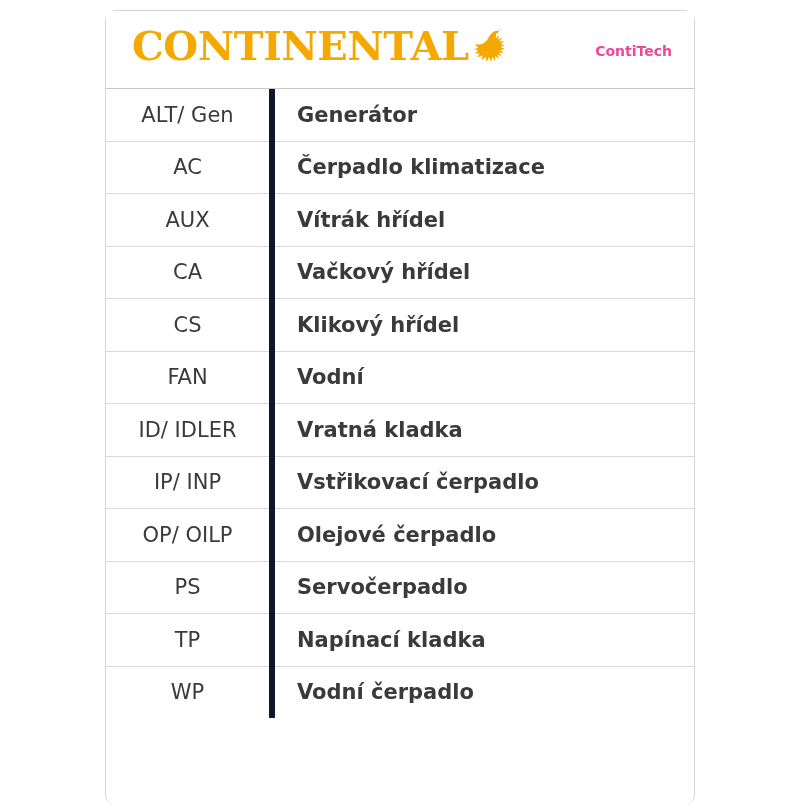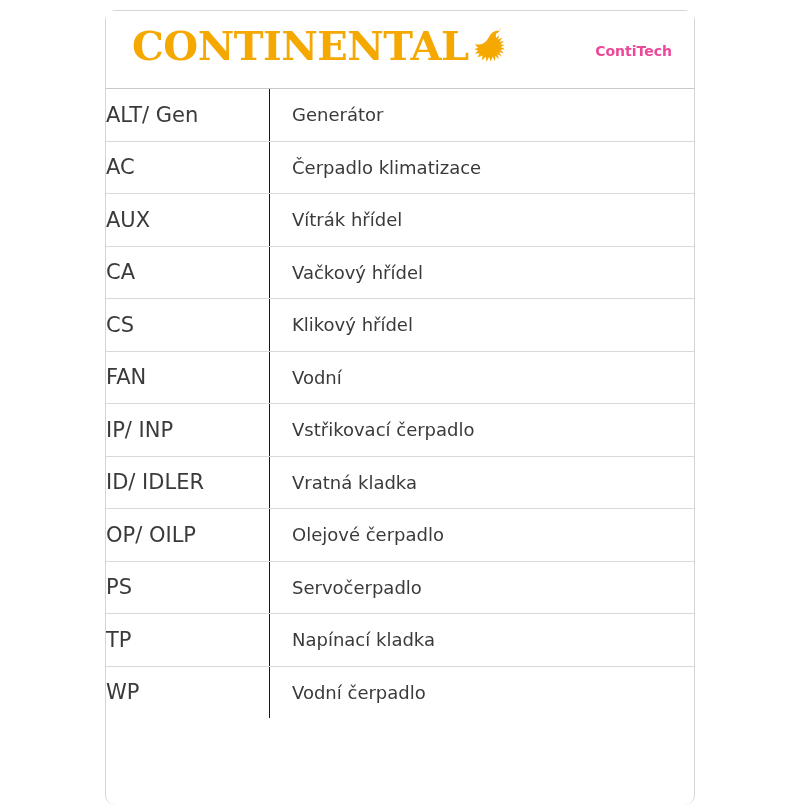--- a/index.html
+++ b/index.html
@@ -77,35 +77,36 @@
     table-layout: fixed;
   }
   .table td {
     border-bottom: 1px solid #d9d9d9;
     height: 51.5px;
     padding: 0;
     vertical-align: middle;
   }
   .col-code {
     width: 163px;
-    border-right: 1px solid #0f172a;
-    text-align: left;
+    border-right: 6px solid #0f172a;
+    text-align: center;
   }
   .code-text {
     font-family: "DejaVu Sans", sans-serif;
     font-size: 21px;
     color: #3a3a3a;
     white-space: nowrap;
   }
   .desc-text {
     font-family: "DejaVu Sans", sans-serif;
-    font-size: 18px;
+    font-size: 21px;
     color: #3a3a3a;
     padding-left: 22px;
     white-space: nowrap;
+    font-weight: bold;
   }
   .row-last td {
     border-bottom: none;
   }
 </style>
 </head>
 <body>
 
 <div class="page">
   <div class="sheet">
@@ -143,26 +144,26 @@
         </tr>
         <tr>
           <td class="col-code"><span class="code-text">CS</span></td>
           <td><span class="desc-text">Klikový hřídel</span></td>
         </tr>
         <tr>
           <td class="col-code"><span class="code-text">FAN</span></td>
           <td><span class="desc-text">Vodní</span></td>
         </tr>
         <tr>
+          <td class="col-code"><span class="code-text">ID/ IDLER</span></td>
+          <td><span class="desc-text">Vratná kladka</span></td>
+        </tr>
+        <tr>
           <td class="col-code"><span class="code-text">IP/ INP</span></td>
           <td><span class="desc-text">Vstřikovací čerpadlo</span></td>
-        </tr>
-        <tr>
-          <td class="col-code"><span class="code-text">ID/ IDLER</span></td>
-          <td><span class="desc-text">Vratná kladka</span></td>
         </tr>
         <tr>
           <td class="col-code"><span class="code-text">OP/ OILP</span></td>
           <td><span class="desc-text">Olejové čerpadlo</span></td>
         </tr>
         <tr>
           <td class="col-code"><span class="code-text">PS</span></td>
           <td><span class="desc-text">Servočerpadlo</span></td>
         </tr>
         <tr>

